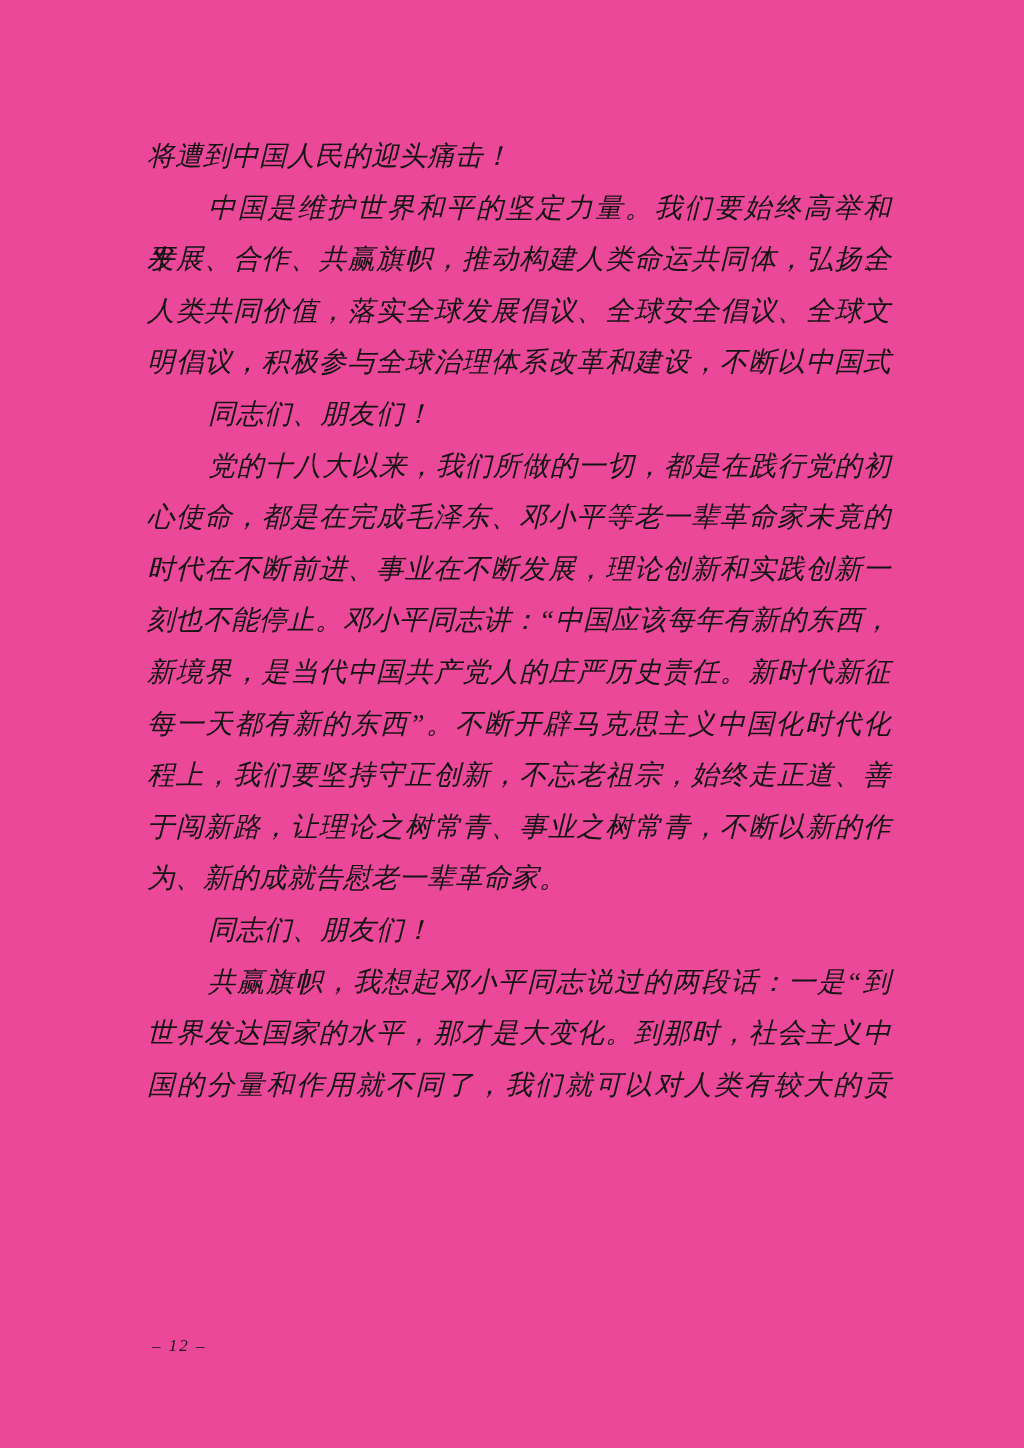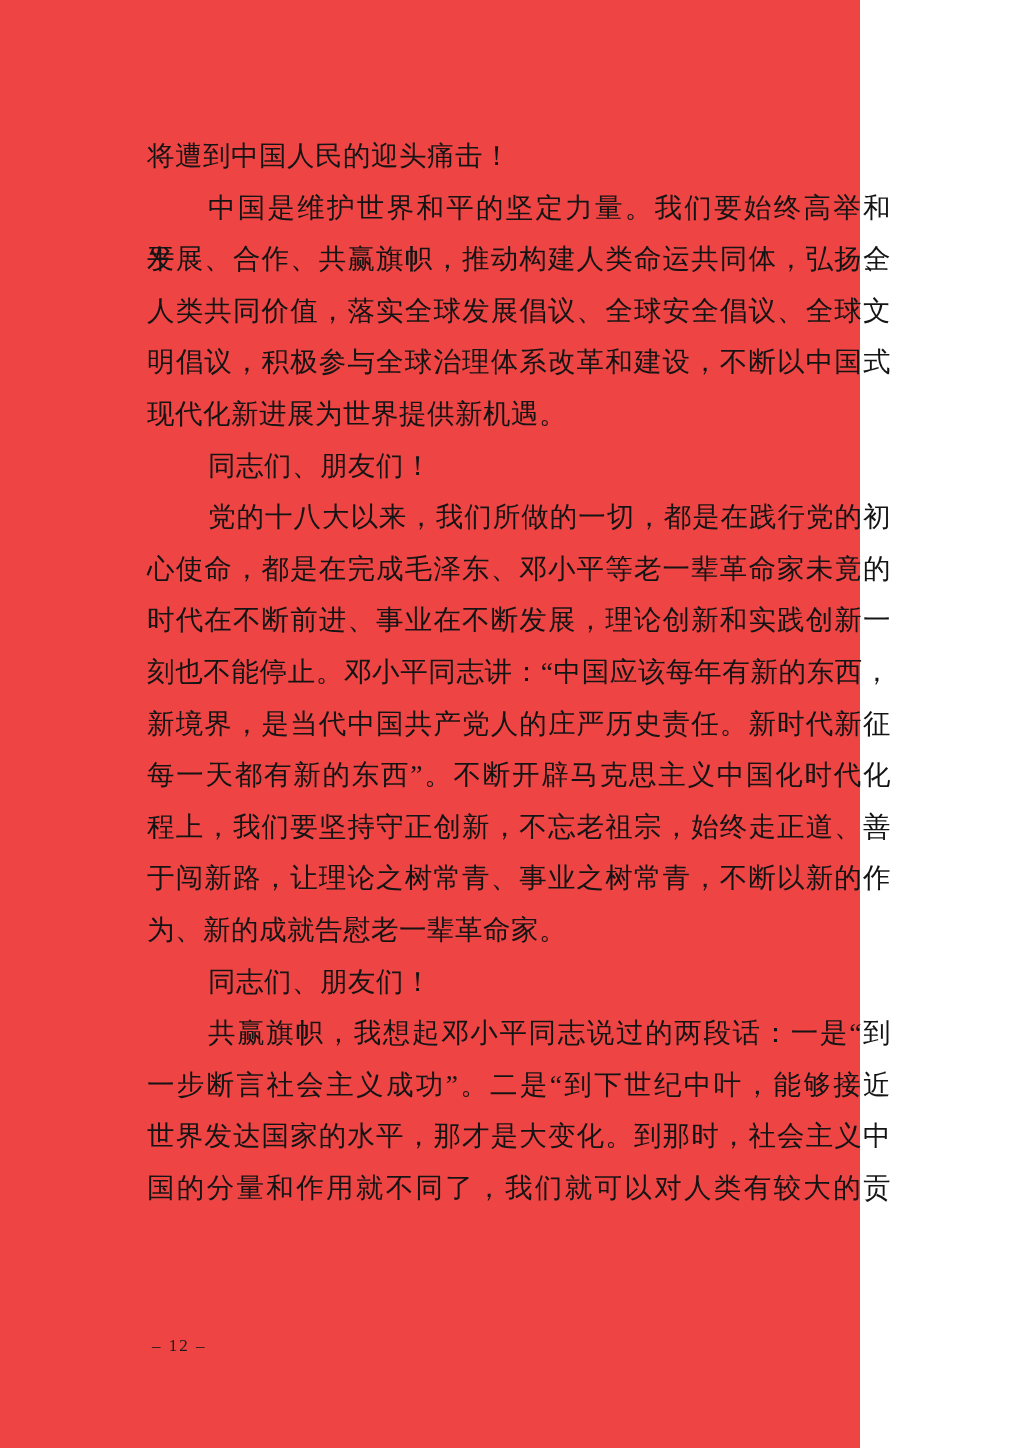--- a/index.html
+++ b/index.html
@@ -10,23 +10,24 @@
     width: 1024px;
     height: 1448px;
     background: #ffffff;
     position: relative;
     overflow: hidden;
     font-family: "Liberation Serif", "DejaVu Serif", serif;
   }
   .page {
     position: absolute;
     left: 0; top: 0;
-    width: 860px;
+    width: 1024px;
     height: 1448px;
-    background: #ef4444;
+    background: #ec4899;
+    font-style: italic;
   }
   .text-block {
     position: absolute;
     left: 147px;
     top: 130px;
     width: 744px;
     color: #141414;
     font-size: 27.5px;
     line-height: 51.6px;
     letter-spacing: 0.5px;
@@ -57,33 +58,31 @@
 <body>
 
 <div class="page">
 
   <div class="text-block">
     <div class="line">将遭到中国人民的迎头痛击！</div>
     <div class="line indent justify">中国是维护世界和平的坚定力量。我们要始终高举和平、</div>
     <div class="line justify">发展、合作、共赢旗帜，推动构建人类命运共同体，弘扬全</div>
     <div class="line justify">人类共同价值，落实全球发展倡议、全球安全倡议、全球文</div>
     <div class="line justify">明倡议，积极参与全球治理体系改革和建设，不断以中国式</div>
-    <div class="line">现代化新进展为世界提供新机遇。</div>
     <div class="line indent">同志们、朋友们！</div>
     <div class="line indent justify">党的十八大以来，我们所做的一切，都是在践行党的初</div>
     <div class="line justify">心使命，都是在完成毛泽东、邓小平等老一辈革命家未竟的</div>
     <div class="line justify">时代在不断前进、事业在不断发展，理论创新和实践创新一</div>
     <div class="line justify">刻也不能停止。邓小平同志讲：“中国应该每年有新的东西，</div>
     <div class="line justify">新境界，是当代中国共产党人的庄严历史责任。新时代新征</div>
     <div class="line justify">每一天都有新的东西”。不断开辟马克思主义中国化时代化</div>
     <div class="line justify">程上，我们要坚持守正创新，不忘老祖宗，始终走正道、善</div>
     <div class="line justify">于闯新路，让理论之树常青、事业之树常青，不断以新的作</div>
     <div class="line">为、新的成就告慰老一辈革命家。</div>
     <div class="line indent">同志们、朋友们！</div>
     <div class="line indent justify">共赢旗帜，我想起邓小平同志说过的两段话：一是“到</div>
-    <div class="line justify">一步断言社会主义成功”。二是“到下世纪中叶，能够接近</div>
     <div class="line justify">世界发达国家的水平，那才是大变化。到那时，社会主义中</div>
     <div class="line justify">国的分量和作用就不同了，我们就可以对人类有较大的贡</div>
   </div>
 
   <div class="page-number">– 12 –</div>
 
 </div>
 
 </body></html>

